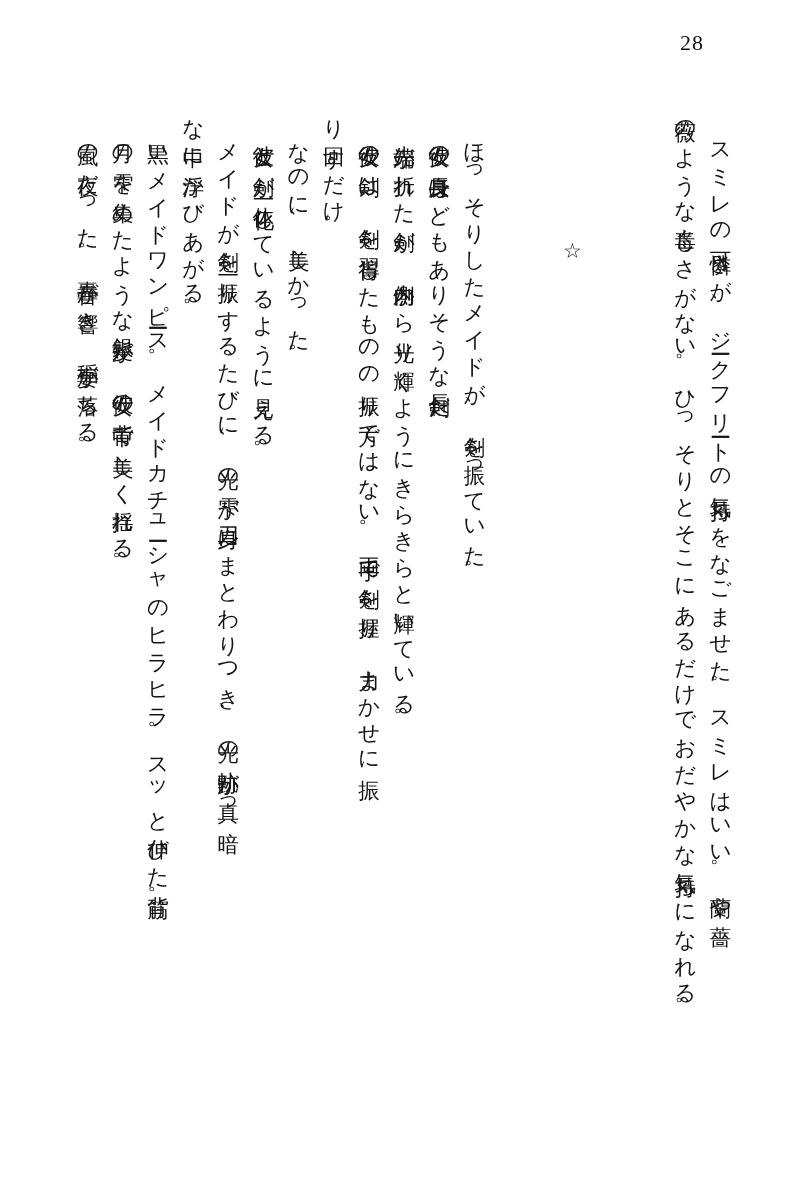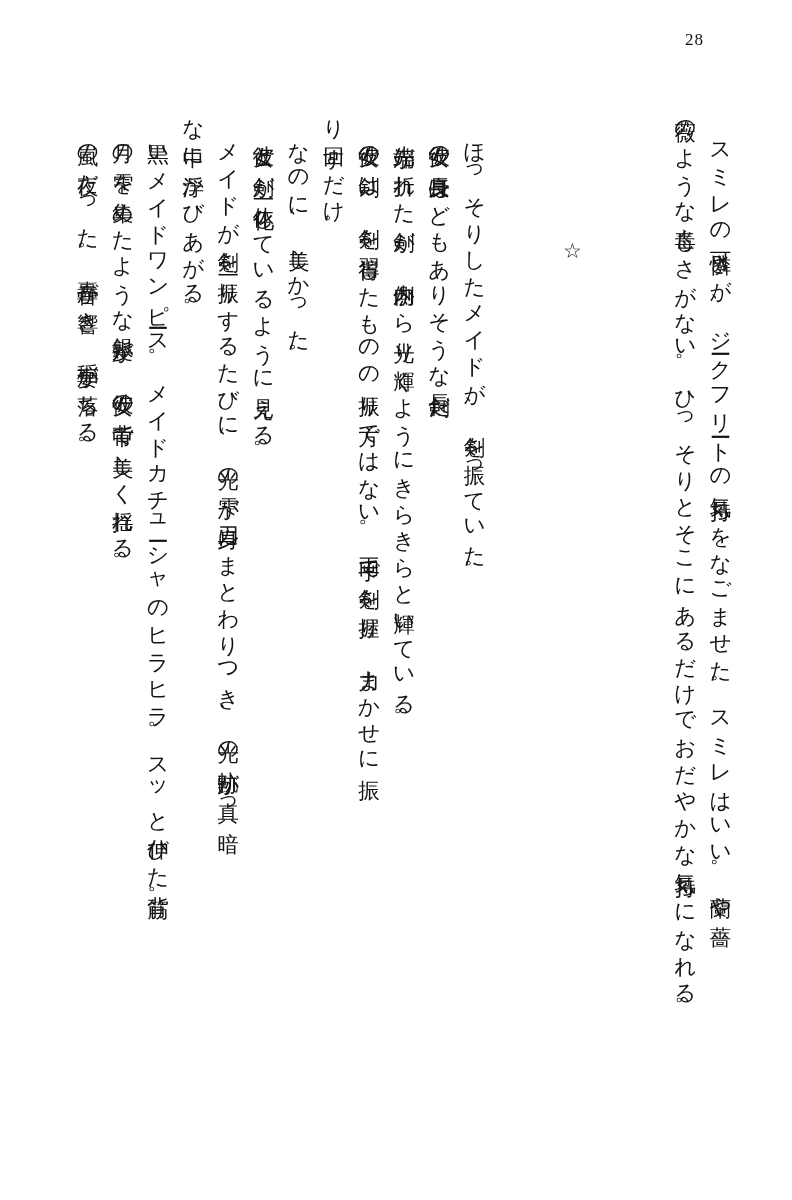--- a/index.html
+++ b/index.html
@@ -13,21 +13,21 @@
     height: 1200px;
     background: #ffffff;
     overflow: hidden;
     font-family: "Liberation Serif", "DejaVu Serif", serif;
     color: #1a1a1a;
   }
   .page-number {
     position: absolute;
     top: 30px;
     right: 88px;
-    font-size: 17px;
+    font-size: 22px;
     font-family: "Liberation Serif", "DejaVu Serif", serif;
     letter-spacing: 1px;
     color: #111;
   }
   .text-block {
     position: absolute;
     top: 104px;
     right: 62px;
     left: 62px;
     bottom: 40px;

